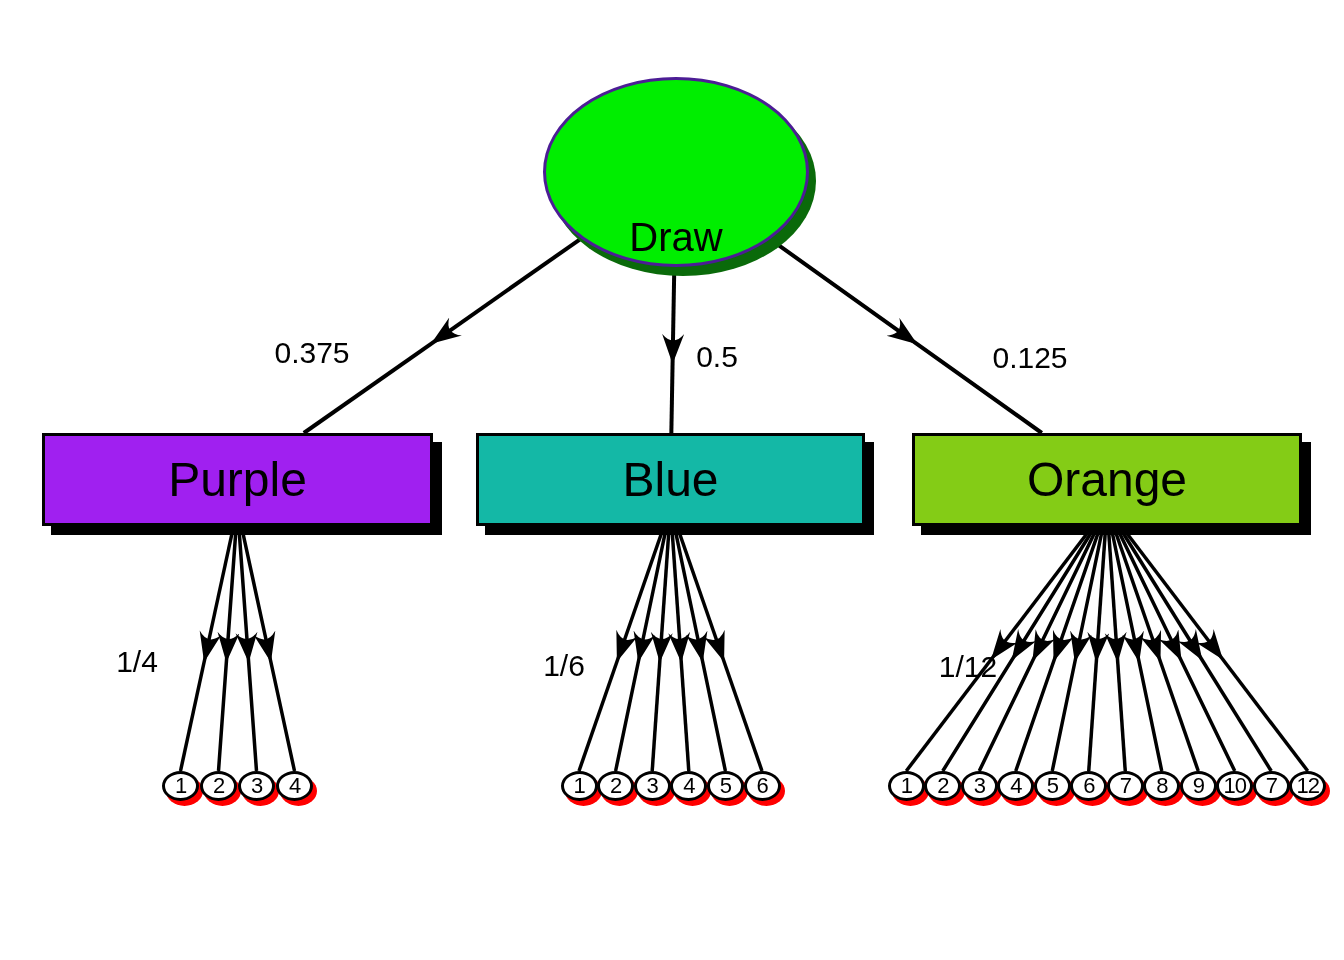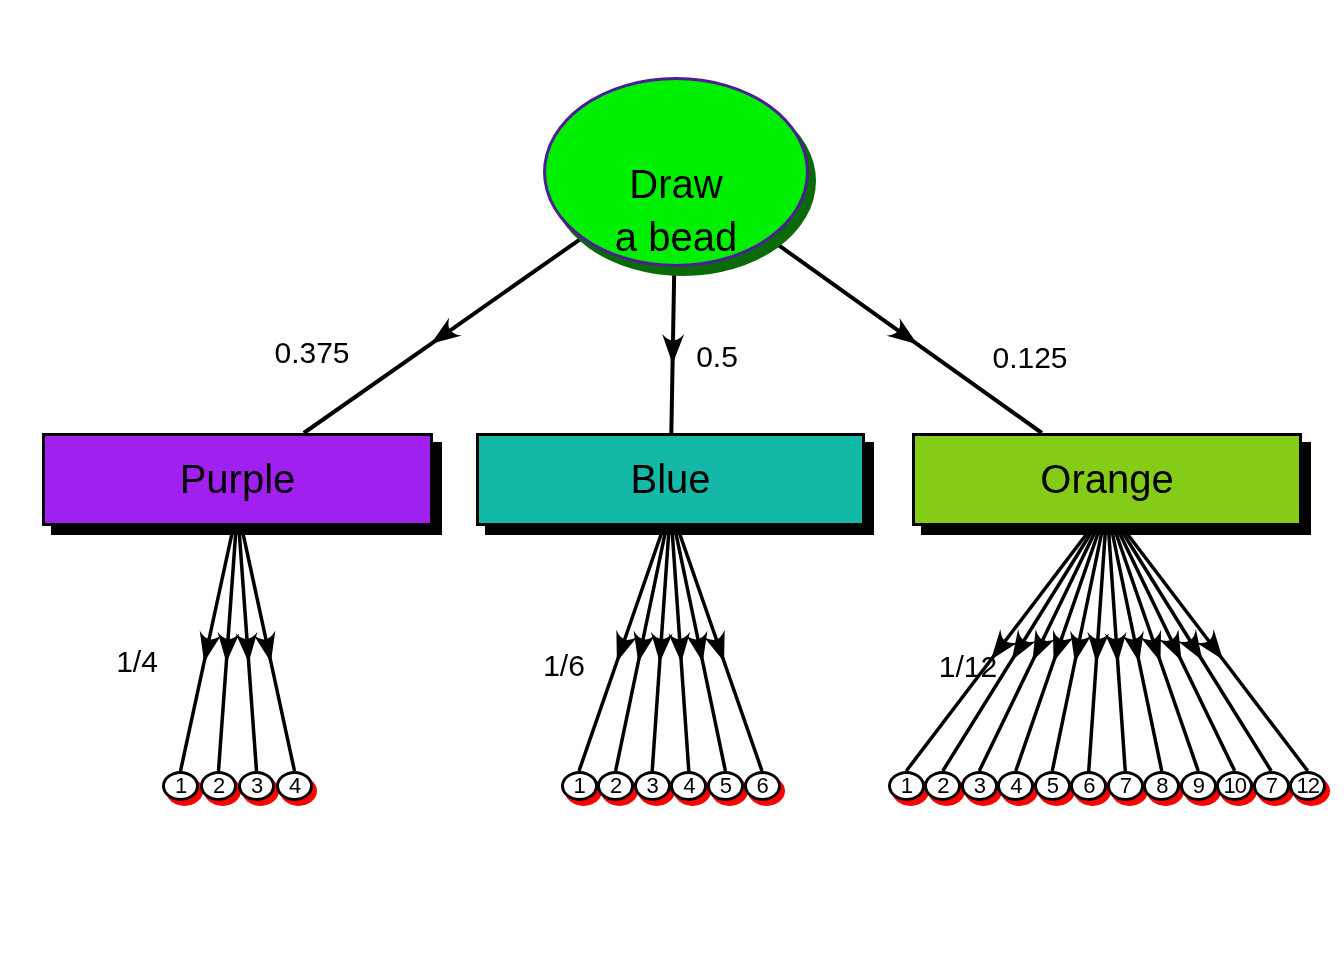--- a/index.html
+++ b/index.html
@@ -20,21 +20,21 @@
     display:flex;align-items:flex-end;justify-content:center;
     text-align:center;
     font-size:40px;line-height:1.32;color:#000;
   }
   .branch-box{
     position:absolute;
     top:433px;height:93px;
     border:3px solid #000;
     box-sizing:border-box;
     display:flex;align-items:center;justify-content:center;
-    font-size:40px;color:#000;
+    font-size:48px;color:#000;
     box-shadow:9px 9px 0 #000;
   }
   .leaf-node{
     position:absolute;
     width:37px;height:30px;
     border:3px solid #000;
     border-radius:50%;
     box-sizing:border-box;
     background:#fff;
     display:flex;align-items:center;justify-content:center;
@@ -80,21 +80,20 @@
       <path d="M 1110.9 526 L 1136.325 648.5 L 1161.75 771" stroke="#000000" stroke-width="3.5" fill="none" marker-mid="url(#ah)"></path>
       <path d="M 1113.5 526 L 1155.875 648.5 L 1198.25 771" stroke="#000000" stroke-width="3.5" fill="none" marker-mid="url(#ah)"></path>
       <path d="M 1116.1 526 L 1175.425 648.5 L 1234.75 771" stroke="#000000" stroke-width="3.5" fill="none" marker-mid="url(#ah)"></path>
       <path d="M 1118.7 526 L 1194.975 648.5 L 1271.25 771" stroke="#000000" stroke-width="3.5" fill="none" marker-mid="url(#ah)"></path>
       <path d="M 1121.3 526 L 1214.525 648.5 L 1307.75 771" stroke="#000000" stroke-width="3.5" fill="none" marker-mid="url(#ah)"></path>
     </svg>
 
   <div class="root-node" id="root-node" style="background: rgb(0, 238, 0); box-shadow: rgb(10, 106, 10) 7px 9px 0px; color: rgb(0, 0, 0);">
     <div>
       <span>Draw</span><br>
-      <span>a bead</span>
     </div>
   </div>
 
   <div id="nodes-layer">
       <div class="branch-box" style="left: 42px; width: 391px; background: rgb(160, 32, 240);">
         <span>Purple</span>
       </div>
       <div class="prob-label" style="left: 312px; top: 353px;">0.375</div>
       <div class="leaf-prob-label" style="left: 137px; top: 662px;">1/4</div>
       <div class="leaf-node" style="left: 162px; top: 771px; background: rgb(255, 255, 255); box-shadow: rgb(255, 0, 0) 4px 5px 0px;">1</div>

